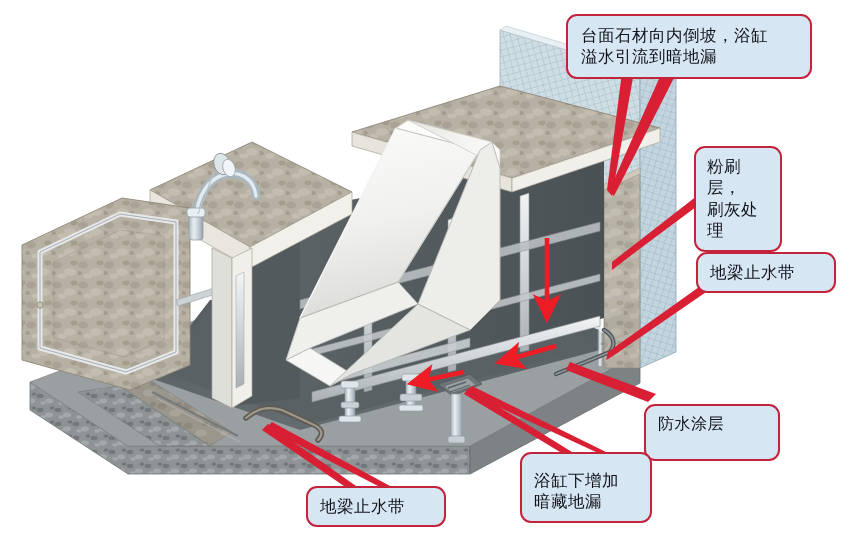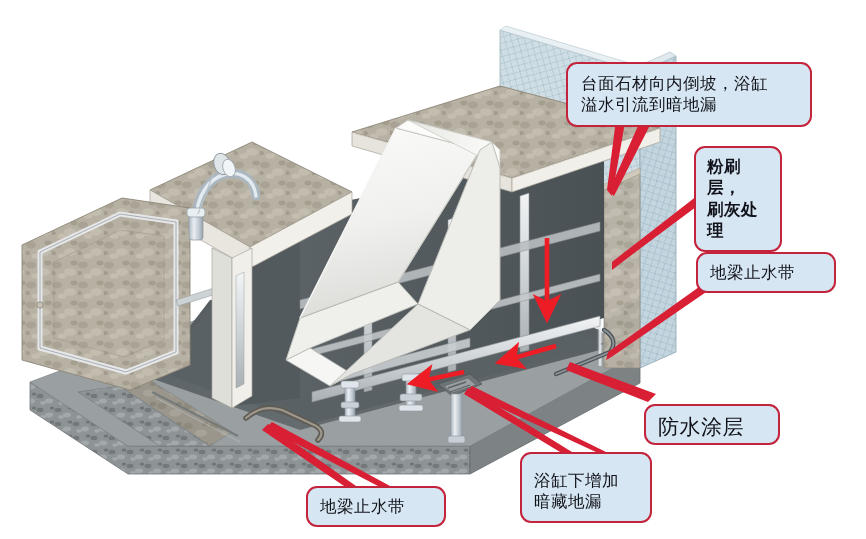--- a/index.html
+++ b/index.html
@@ -17,24 +17,24 @@
     border:2.2px solid #c4233c;
     border-radius:11px;
     color:#12131a;
     font-family:"DejaVu Sans","Liberation Sans",sans-serif;
     line-height:1.30;
     box-sizing:border-box;
     white-space:pre-line;
     letter-spacing:0.5px;
     z-index:40;
   }
-  .co-top    {left:566px; top:14px;  width:246px; padding:9px 12px 9px 13px; font-size:16.5px;margin-top:48px;}
-  .co-plaster{left:694px; top:146px; width:88px;  padding:8px 10px 8px 11px; font-size:16.5px;font-weight:bold;}
+  .co-top    {left:566px; top:14px;  width:246px; padding:9px 12px 9px 13px; font-size:16.5px;}
+  .co-plaster{left:694px; top:146px; width:88px;  padding:8px 10px 8px 11px; font-size:16.5px;}
   .co-beam-r {left:696px; top:252px; width:140px; padding:8px 11px 8px 12px; font-size:16.5px;}
-  .co-coat   {left:644px; top:404px; width:136px; padding:8px 11px 2px 12px; font-size:21px;}
+  .co-coat   {left:644px; top:404px; width:136px; padding:8px 11px 24px 12px; font-size:16px;}
   .co-drain  {left:520px; top:452px; width:132px; padding:16px 11px 8px 12px; font-size:16.5px;}
   .co-beam-l {left:306px; top:486px; width:140px; padding:8px 11px 8px 12px; font-size:16.5px;}
 </style>
 </head>
 <body>
 
 <div id="stage">
 
   <svg id="scene" viewBox="0 0 866 539">
     <defs>

